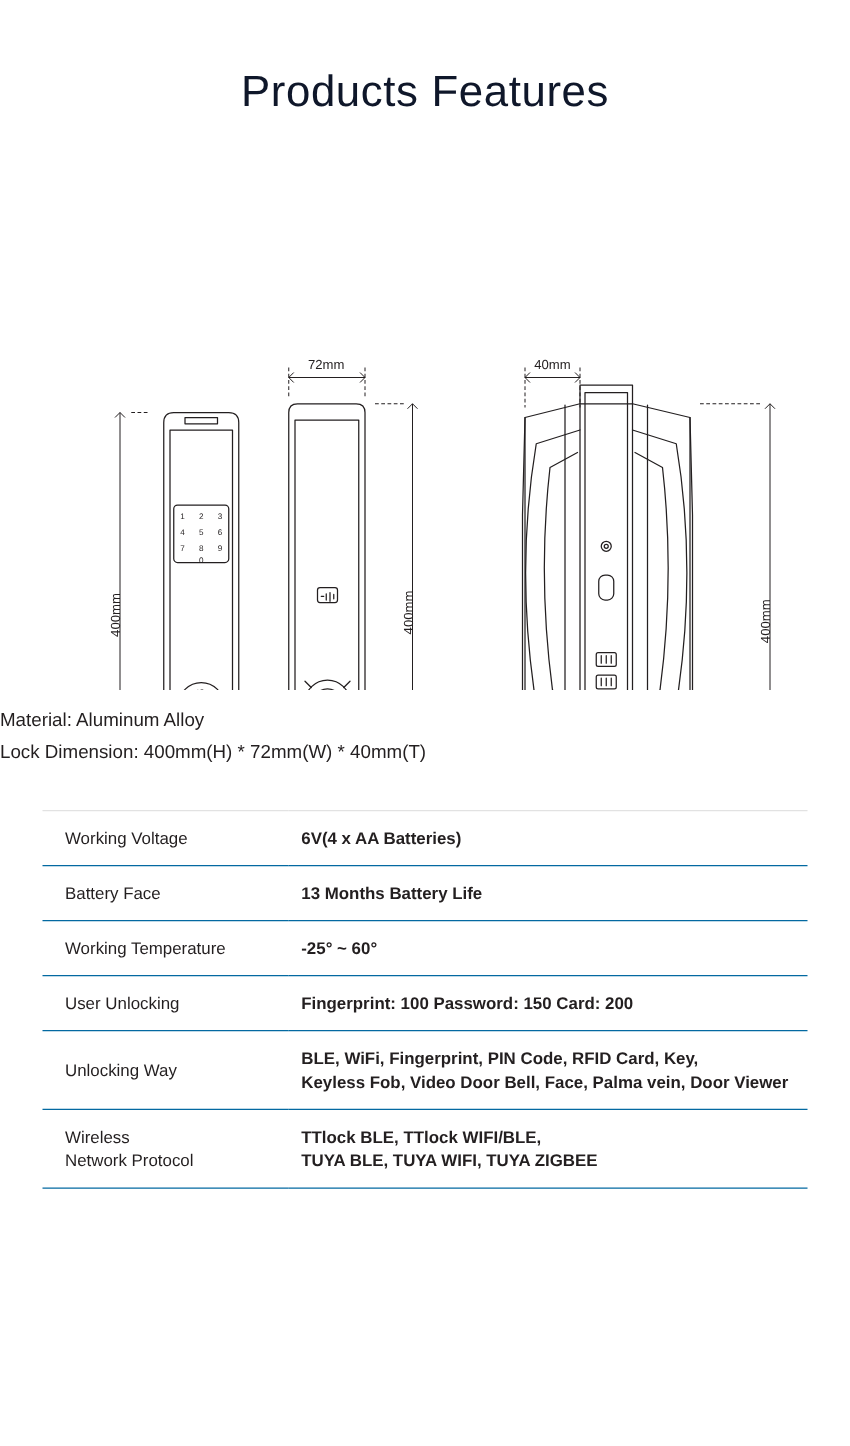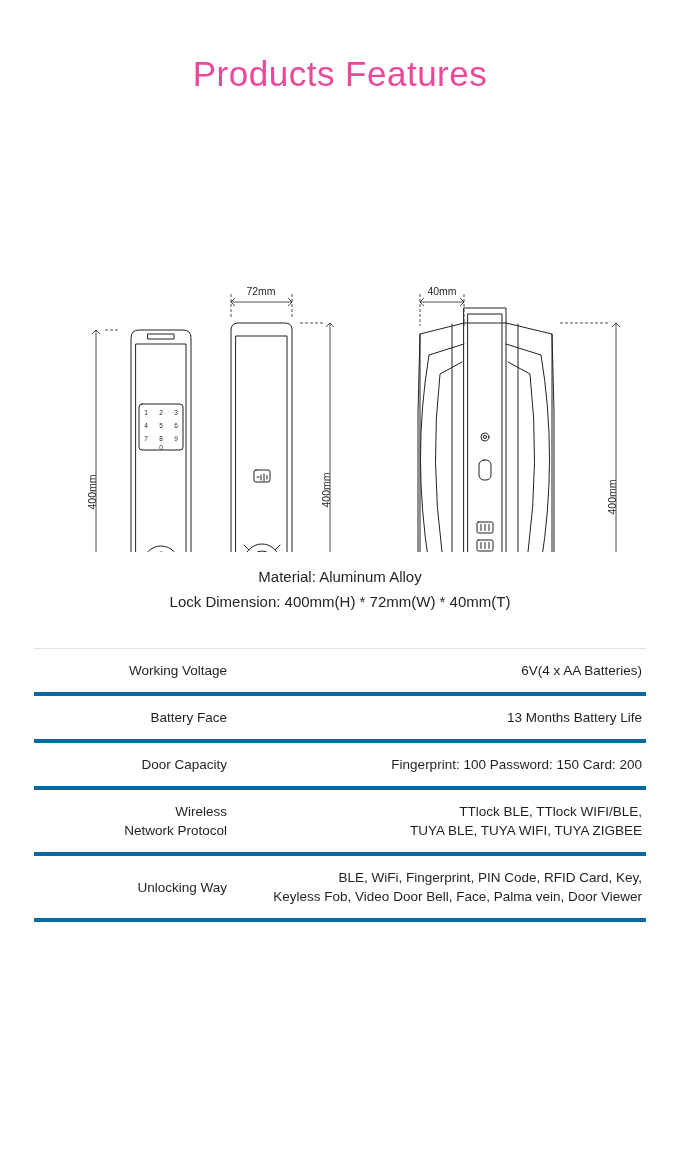--- a/index.html
+++ b/index.html
@@ -13,69 +13,68 @@
     position: relative;
     font-family: "Liberation Sans", sans-serif;
     color: #231f20;
     overflow: hidden;
   }
   .page-title {
     text-align: center;
     font-size: 35px;
     font-weight: 400;
     letter-spacing: 0.5px;
-    color: #ec4899;
+    color: #0f172a;
     margin: 0;
     padding-top: 54px;
   }
   .diagram-area {
     position: relative;
     width: 680px;
     height: 440px;
     margin-top: 18px;
   }
   .diagram-area svg {
     display: block;
   }
   .material-lines {
-    text-align: center;
+    text-align: left;
     margin-top: 12px;
   }
   .material-lines div {
     font-size: 15px;
     line-height: 25px;
     color: #231f20;
   }
   .spec-table {
     width: 612px;
     margin: 34px auto 0 auto;
     border-collapse: collapse;
   }
   .spec-table tr {
-    border-bottom: 4px solid #0369a1;
-    text-align: right;
+    border-bottom: 1px solid #0369a1;
   }
   .spec-table tr:first-child {
     border-top: 1px solid #e2e2e2;
   }
   .spec-table td {
     padding: 12px 4px;
     vertical-align: middle;
     font-size: 13.5px;
     line-height: 19px;
     color: #231f20;
   }
   .spec-table td.label {
     width: 175px;
     padding-left: 18px;
   }
   .spec-table td.value {
     padding-left: 10px;
   }
-  .value-line { display: block; }
+  .value-line { display: block; font-weight: bold; }
   .label-line { display: block; }
 </style>
 </head>
 <body>
 
 <h1 class="page-title">Products Features</h1>
 
 <div class="diagram-area">
   <svg width="680" height="440" viewBox="0 0 680 440" xmlns="http://www.w3.org/2000/svg">
     <g fill="none" stroke="#231f20" stroke-width="1" stroke-linejoin="round" stroke-linecap="round">
@@ -233,39 +232,47 @@
     <tr>
       <td class="label">
         <span class="label-line">Battery Face</span>
       </td>
       <td class="value">
         <span class="value-line">13 Months Battery Life</span>
       </td>
     </tr>
     <tr>
       <td class="label">
-        <span class="label-line">Door Capacity</span>
+        <span class="label-line">Working Temperature</span>
+      </td>
+      <td class="value">
+        <span class="value-line">-25° ~ 60°</span>
+      </td>
+    </tr>
+    <tr>
+      <td class="label">
+        <span class="label-line">User Unlocking</span>
       </td>
       <td class="value">
         <span class="value-line">Fingerprint: 100  Password: 150  Card: 200</span>
+      </td>
+    </tr>
+    <tr>
+      <td class="label">
+        <span class="label-line">Unlocking Way</span>
+      </td>
+      <td class="value">
+        <span class="value-line">BLE, WiFi, Fingerprint, PIN Code, RFID Card, Key,</span>
+        <span class="value-line">Keyless Fob, Video Door Bell, Face, Palma vein, Door Viewer</span>
       </td>
     </tr>
     <tr>
       <td class="label">
         <span class="label-line">Wireless</span>
         <span class="label-line">Network Protocol</span>
       </td>
       <td class="value">
         <span class="value-line">TTlock BLE, TTlock WIFI/BLE,</span>
         <span class="value-line">TUYA BLE, TUYA WIFI, TUYA ZIGBEE</span>
       </td>
     </tr>
-    <tr>
-      <td class="label">
-        <span class="label-line">Unlocking Way</span>
-      </td>
-      <td class="value">
-        <span class="value-line">BLE, WiFi, Fingerprint, PIN Code, RFID Card, Key,</span>
-        <span class="value-line">Keyless Fob, Video Door Bell, Face, Palma vein, Door Viewer</span>
-      </td>
-    </tr>
   </tbody>
 </table>
 
 </body></html>

